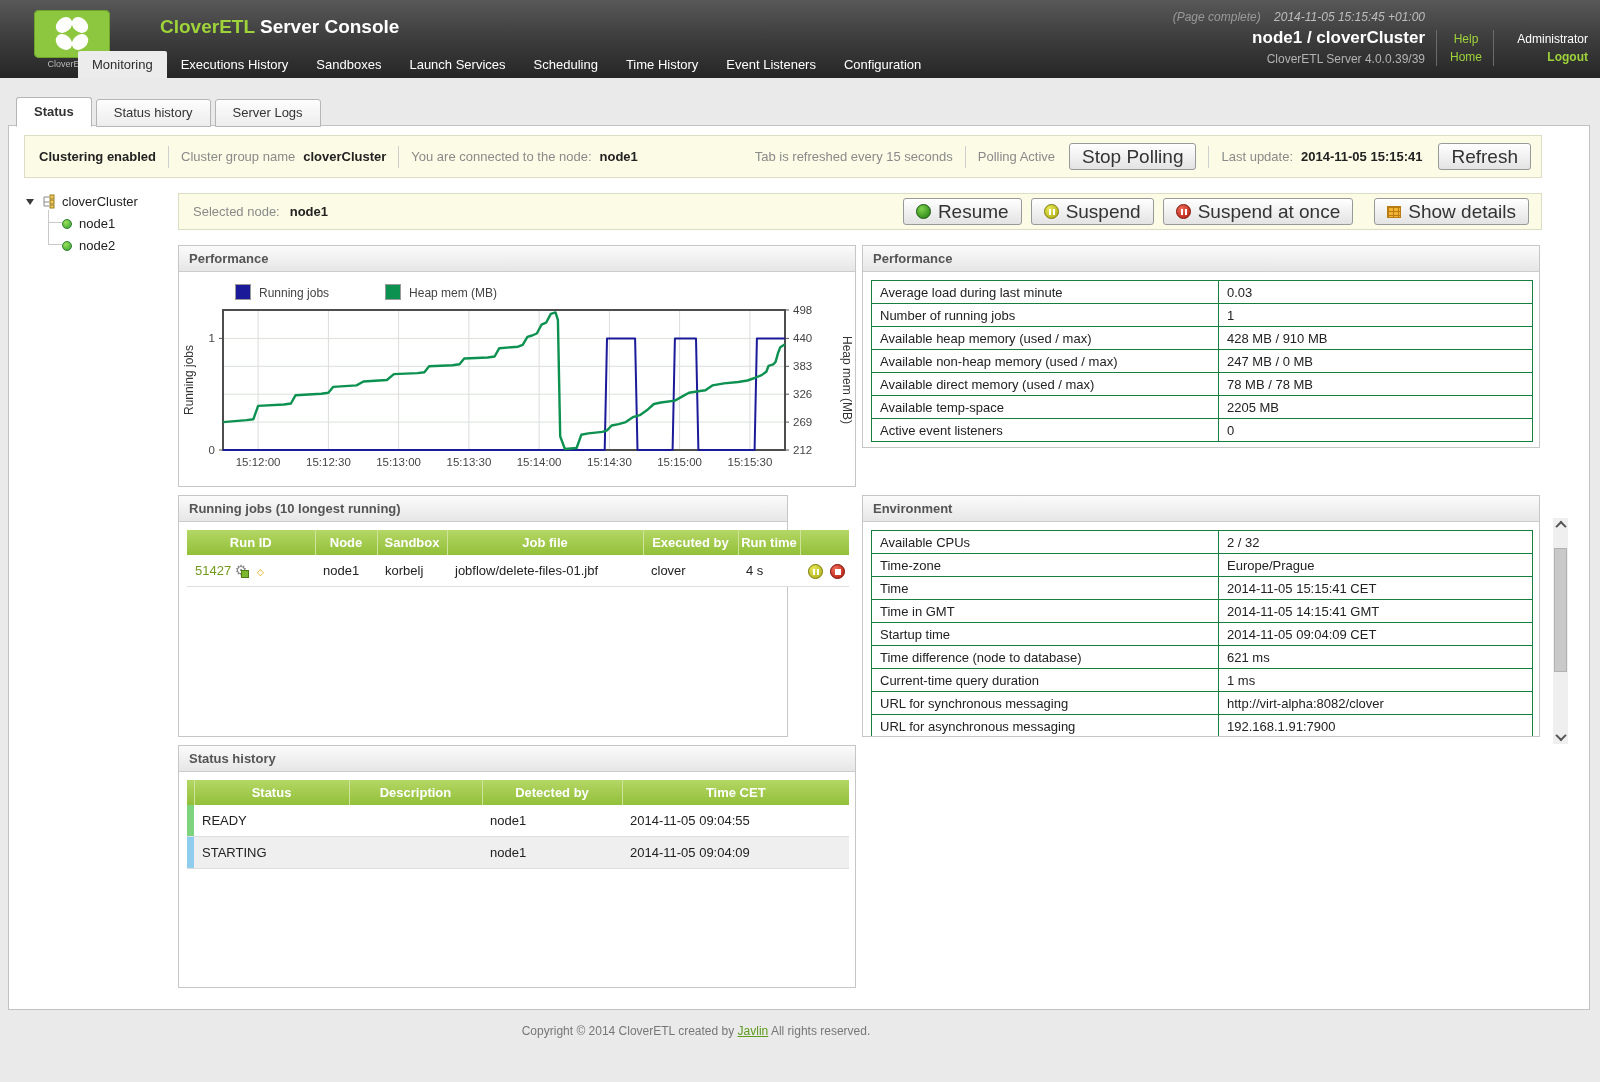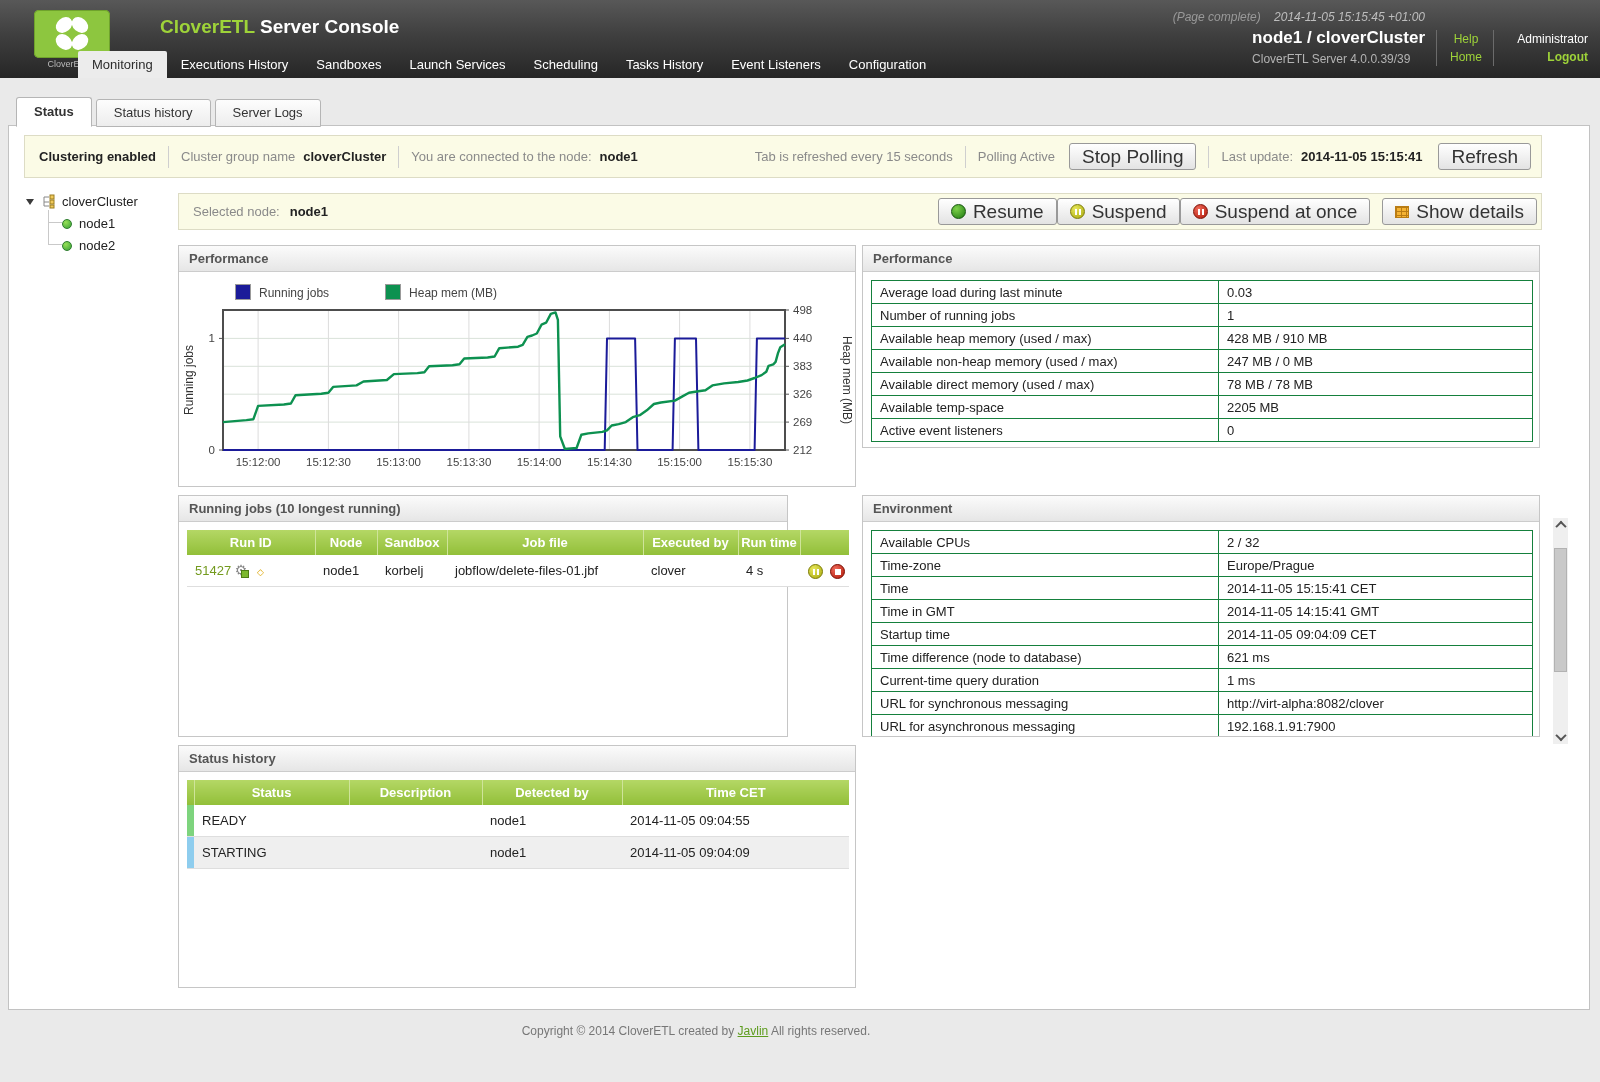--- a/index.html
+++ b/index.html
@@ -8,21 +8,21 @@
   
   .hdr{position:absolute;left:0;top:0;width:1600px;height:78px;
        background:linear-gradient(180deg,#585858 0%,#3f3f3f 45%,#262626 100%);}
   .logo-box{position:absolute;left:34px;top:10px;width:76px;height:48px;background:#8dc63f;border-radius:5px;
             display:flex;align-items:center;justify-content:center;box-shadow:0 0 0 1px #6fa32c inset;}
   .logo-caption{position:absolute;left:34px;top:59px;width:76px;text-align:center;font-size:9px;color:#b9b9b9;}
   .brand{position:absolute;left:160px;top:16px;font-size:19px;font-weight:bold;}
   .brand .b1{color:#9ed339;} .brand .b2{color:#fff;}
   .hdr-status{position:absolute;right:175px;top:10px;font-size:12px;color:#999;font-style:italic;}
   .hdr-status .ts{color:#bdbdbd;margin-left:10px;}
-  .hdr-node{position:absolute;right:175px;top:28px;text-align:left;}
+  .hdr-node{position:absolute;right:175px;top:28px;text-align:right;}
   .hdr-node .nt{font-size:17px;font-weight:bold;color:#fff;}
   .hdr-node .sv{font-size:12px;color:#b3b3b3;margin-top:4px;}
   .hdr-sep{position:absolute;top:30px;width:1px;height:36px;background:#6b6b6b;}
   .hdr-links{position:absolute;top:30px;text-align:center;font-size:12px;}
   .hdr-links a{display:block;color:#9ed339;text-decoration:none;line-height:18px;}
   .hdr-user{position:absolute;right:12px;top:30px;text-align:right;font-size:12px;}
   .hdr-user .usr{color:#fff;line-height:18px;}
   .hdr-user a{color:#9ed339;font-weight:bold;text-decoration:none;line-height:18px;}
   .nav{position:absolute;left:78px;bottom:0;display:flex;}
   .nav-tab{height:27px;line-height:27px;padding:0 14px;font-size:13px;color:#fff;cursor:pointer;}
@@ -47,21 +47,21 @@
   .tree{position:absolute;left:24px;top:190px;width:150px;font-size:13px;color:#222;}
   .titem{position:absolute;display:flex;align-items:center;cursor:pointer;}
   .tline{position:absolute;background:#c9c9c9;}
   .arrow-down{width:0;height:0;border-left:4px solid transparent;border-right:4px solid transparent;border-top:6px solid #3a3a3a;}
   .bullet{width:10px;height:10px;border-radius:50%;background:radial-gradient(circle at 35% 30%,#9be55c,#3aa codice);}
   .bullet{background:radial-gradient(circle at 35% 30%,#97e057,#37a137);border:1px solid #2d7d2d;box-sizing:border-box;}
 
   
   .selbar{position:absolute;left:178px;top:193px;width:1364px;height:37px;background:#fbfbe6;border:1px solid #dddcc5;
           box-sizing:border-box;display:flex;align-items:center;font-size:13px;}
-  .selbar .btns{margin-left:auto;display:flex;padding-right:4px;}
+  .selbar .btns{margin-left:auto;display:flex;gap:9px;padding-right:12px;}
   .ball{width:15px;height:15px;border-radius:50%;display:inline-block;box-sizing:border-box;position:relative;}
   .ball.green{background:radial-gradient(circle at 35% 30%,#7ed24a,#1f7a12);border:1px solid #14550c;}
   .ball.yellow{background:radial-gradient(circle at 35% 30%,#e8e85a,#a8a80e);border:1px solid #7d7d08;}
   .ball.red{background:radial-gradient(circle at 35% 30%,#ef6a5a,#b01808);border:1px solid #7d1005;}
   .ball.pause::before,.ball.pause::after{content:"";position:absolute;top:4px;width:2px;height:6px;background:#fff;}
   .ball.pause::before{left:4px;} .ball.pause::after{left:8px;}
   .ball.stop::before{content:"";position:absolute;left:4px;top:4px;width:6px;height:6px;background:#fff;}
   .grid-icon{width:14px;height:12px;background:#f5b333;border:1px solid #b97c14;box-sizing:border-box;
              background-image:linear-gradient(#b97c14 1px,transparent 1px),linear-gradient(90deg,#b97c14 1px,transparent 1px);
              background-size:5px 4px;}
@@ -142,21 +142,21 @@
     <div class="hdr-user">
       <div class="usr">Administrator</div>
       <a href="#">Logout</a>
     </div>
     <div class="nav">
       <div class="nav-tab active">Monitoring</div>
       <div class="nav-tab">Executions History</div>
       <div class="nav-tab">Sandboxes</div>
       <div class="nav-tab">Launch Services</div>
       <div class="nav-tab">Scheduling</div>
-      <div class="nav-tab">Tasks History</div>
+      <div class="nav-tab">Time History</div>
       <div class="nav-tab">Event Listeners</div>
       <div class="nav-tab">Configuration</div>
     </div>
   </div>
 
   <div class="stabs">
     <div class="stab active">Status</div>
     <div class="stab">Status history</div>
     <div class="stab">Server Logs</div>
   </div>

